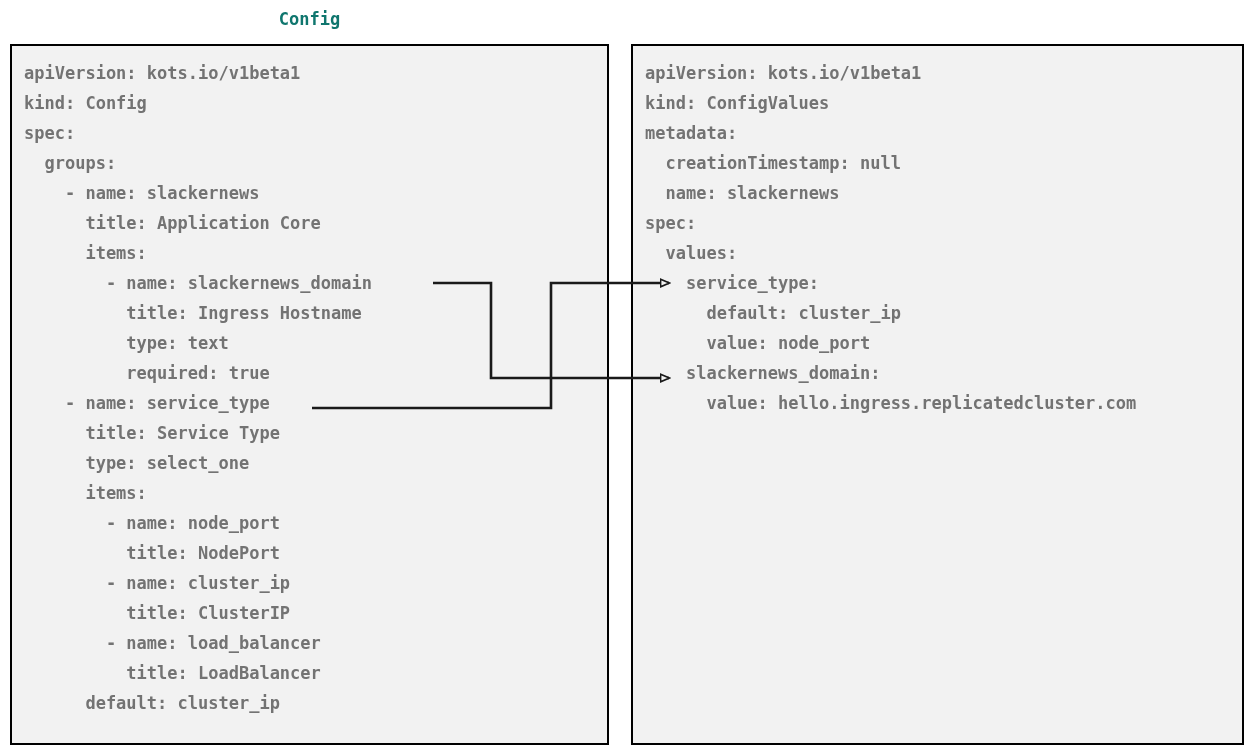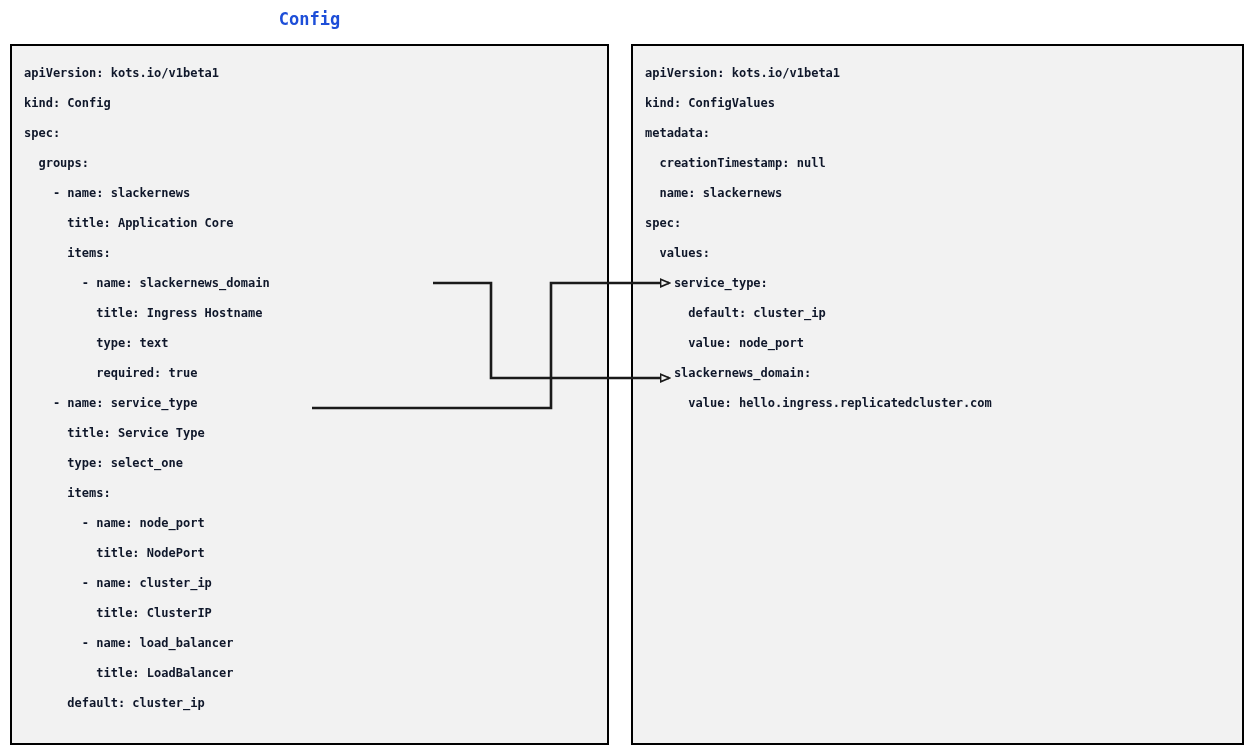--- a/index.html
+++ b/index.html
@@ -16,21 +16,21 @@
     overflow: hidden;
     font-family: "DejaVu Sans Mono", "Liberation Mono", monospace;
   }
 
   
   .panel-title {
     position: absolute;
     font-family: "DejaVu Sans Mono", "Liberation Mono", monospace;
     font-size: 17px;
     font-weight: bold;
-    color: #1d4ed8;
+    color: #0f766e;
     letter-spacing: 0px;
     text-align: center;
     white-space: pre;
     top: 8px;
     line-height: 22px;
   }
   #title-config  { left: 10px;  width: 599px; }
   #title-values  { left: 631px; width: 613px; }
 
   
@@ -47,24 +47,24 @@
   #panel-values { left: 631px; width: 613px; }
 
   .code-block {
     position: absolute;
     top: 12px;
     left: 0;
     right: 0;
     margin: 0;
     padding: 0 0 0 12px;
     font-family: "DejaVu Sans Mono", "Liberation Mono", monospace;
-    font-size: 12px;
+    font-size: 17px;
     font-weight: bold;
     line-height: 30px;
-    color: #0f172a;
+    color: #737373;
     white-space: pre;
     letter-spacing: 0px;
   }
   .code-line {
     display: block;
     height: 30px;
     white-space: pre;
   }
 
   

